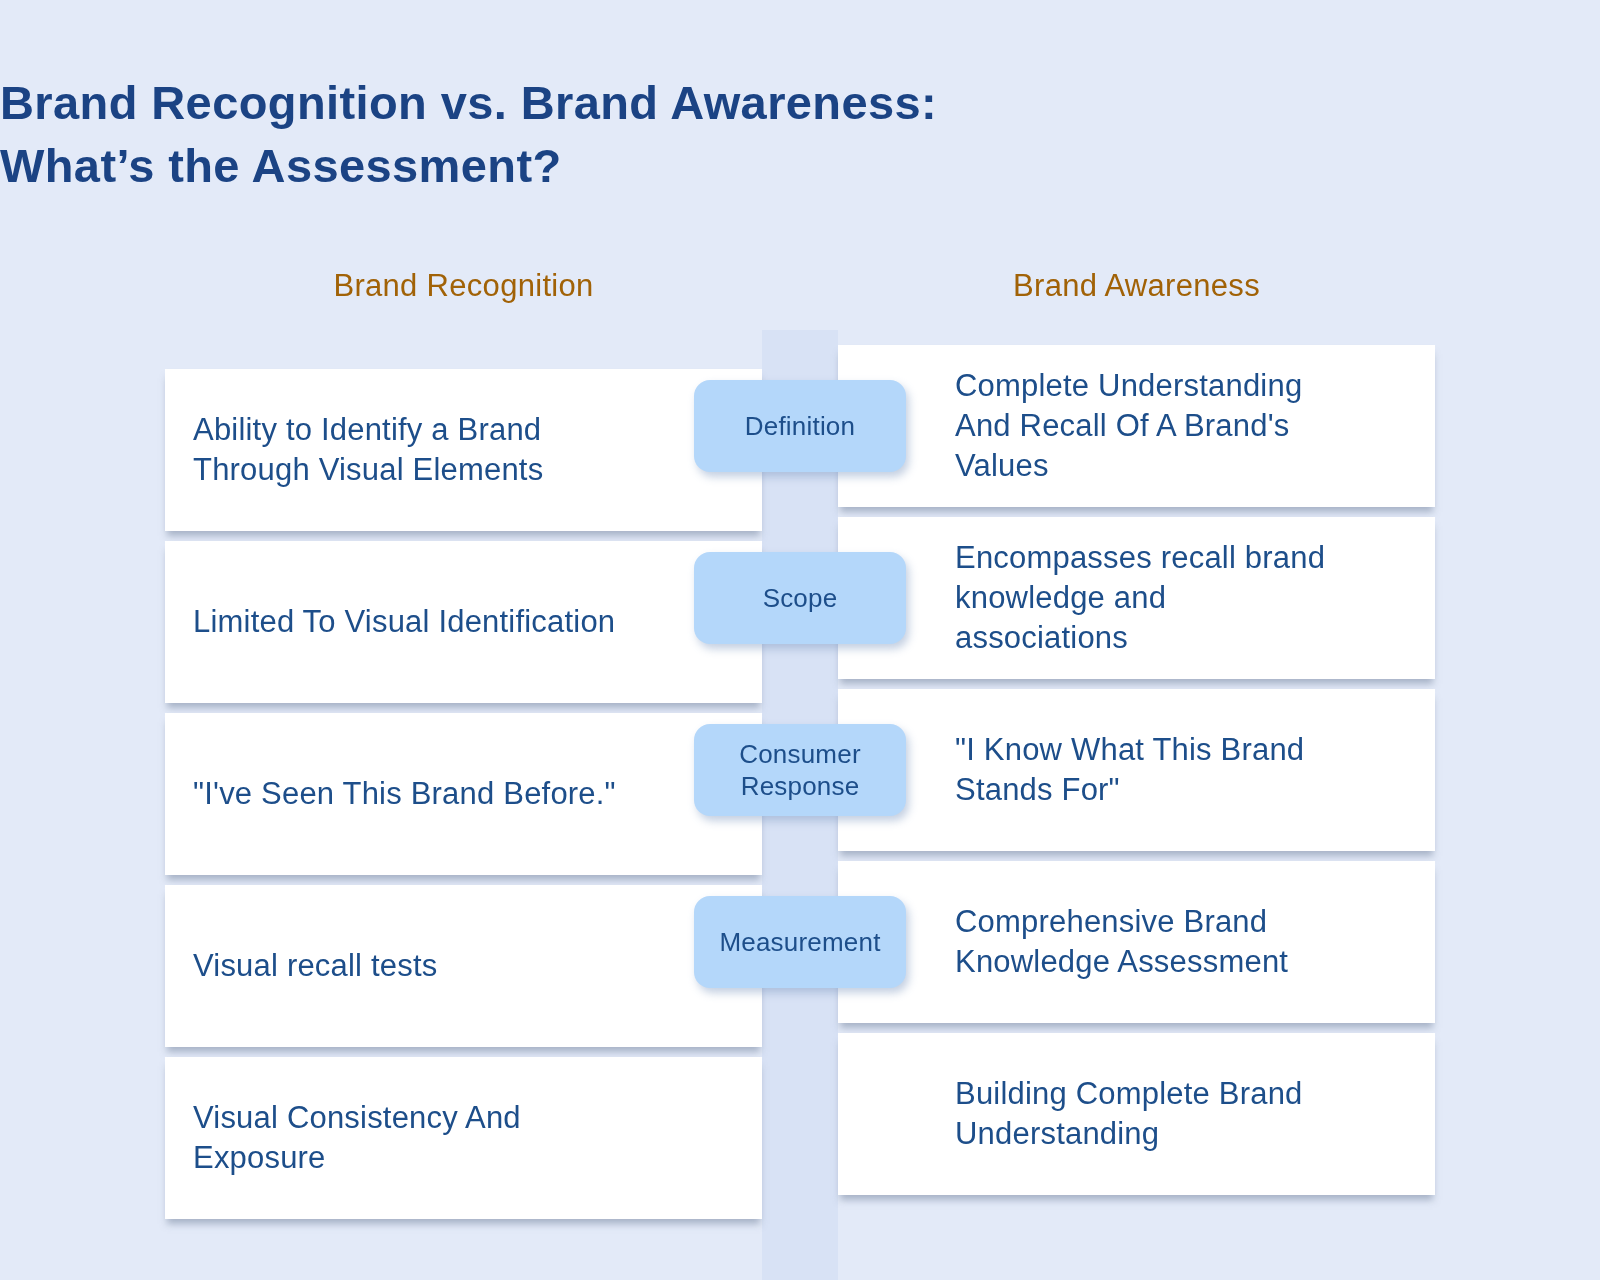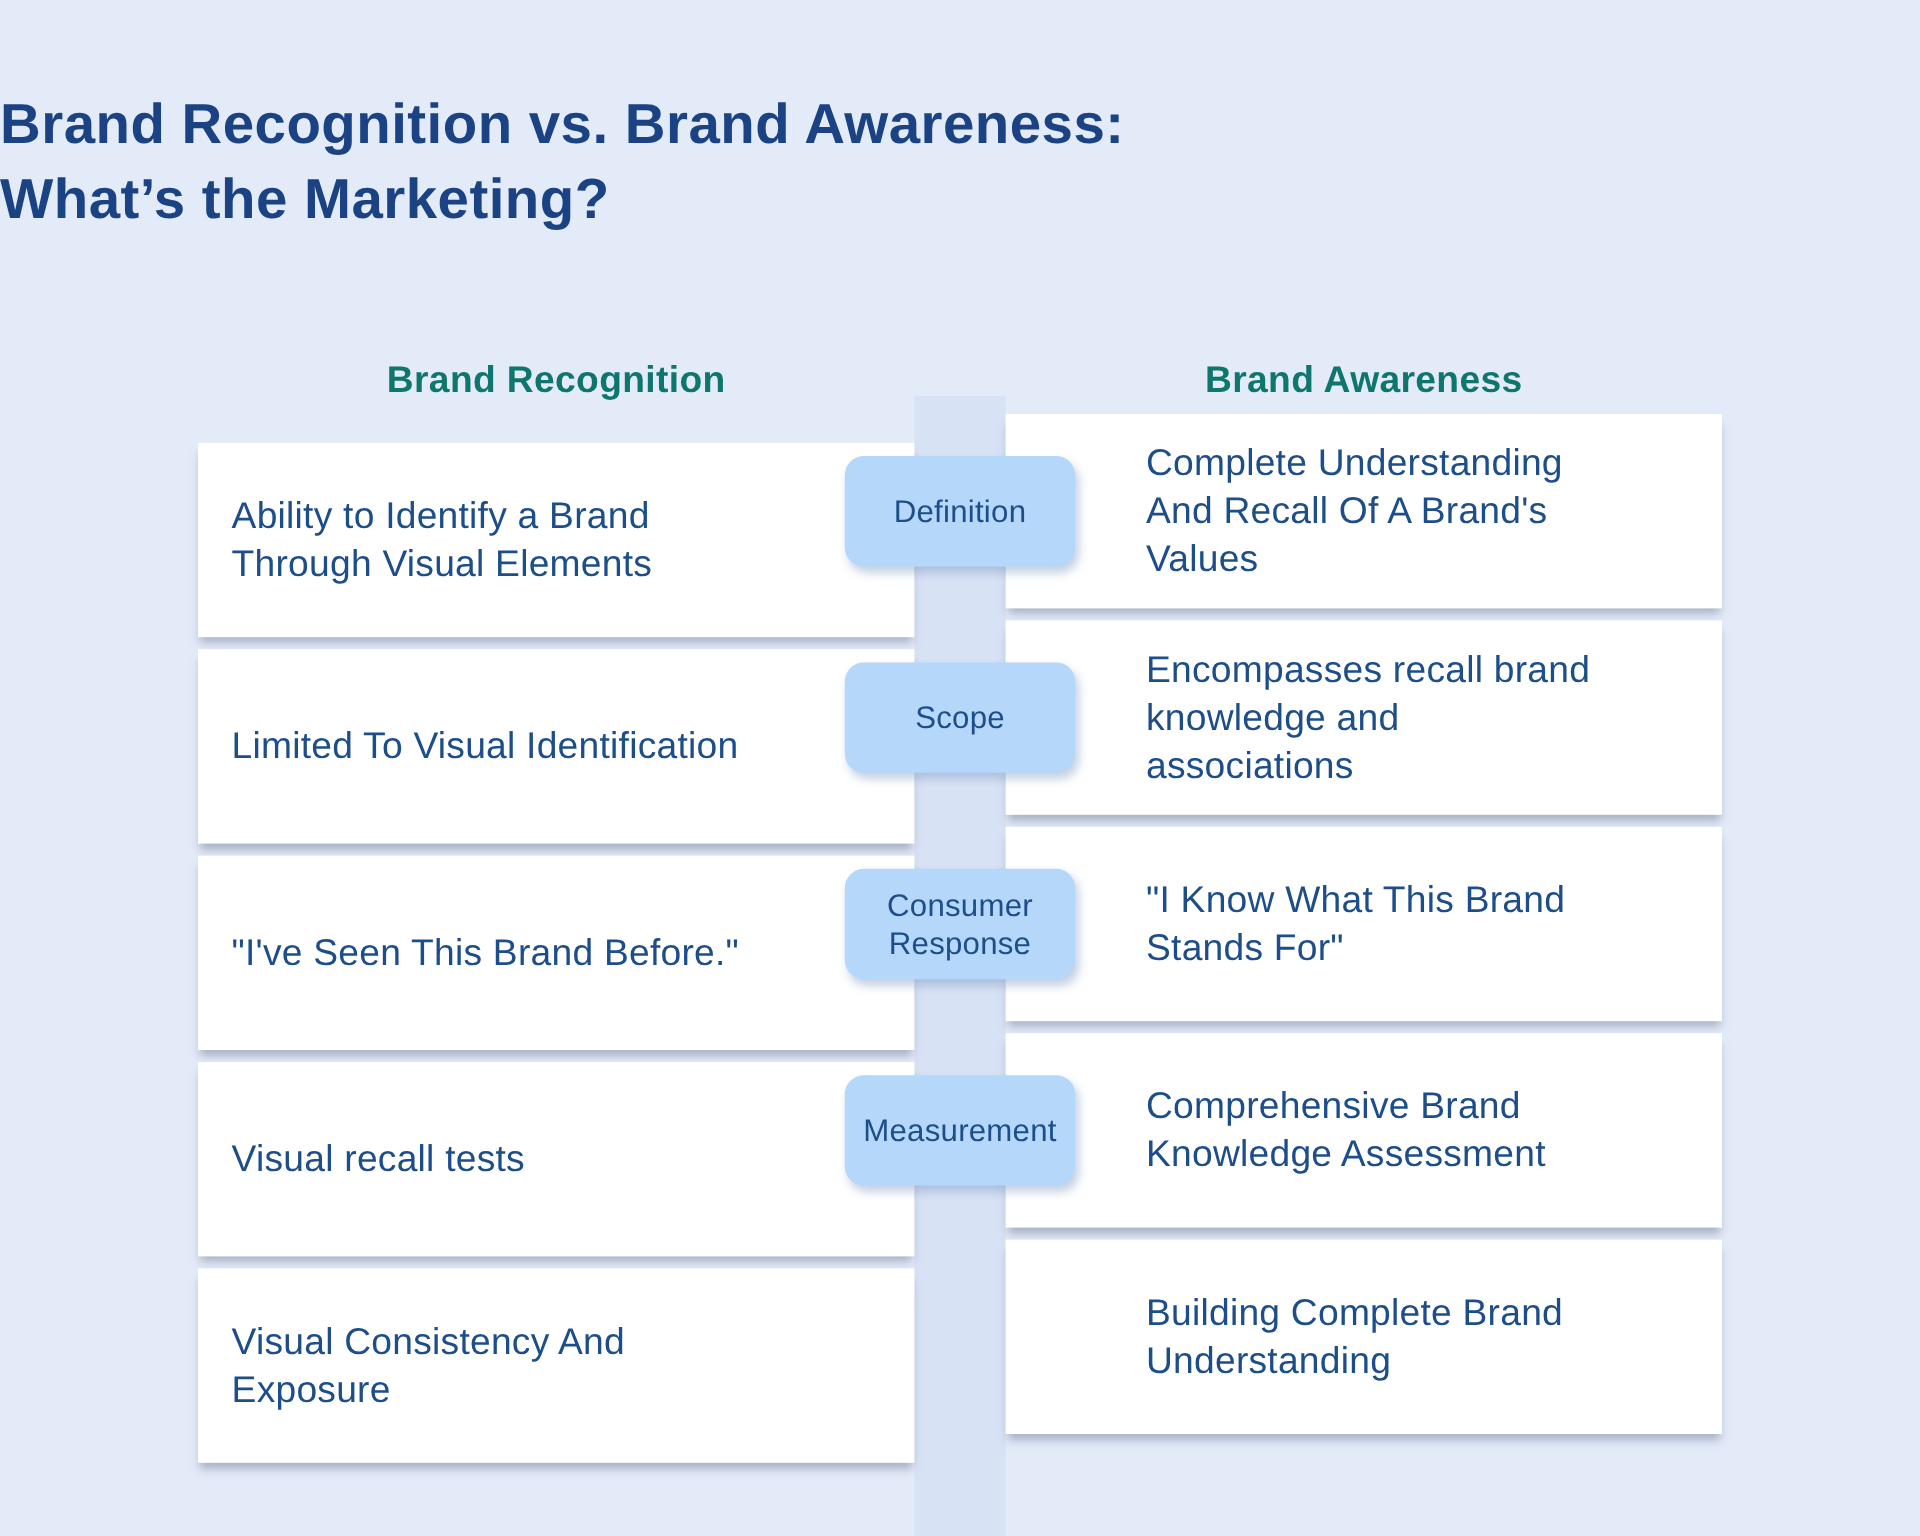--- a/index.html
+++ b/index.html
@@ -27,25 +27,24 @@
     color: #1b4384;
     font-size: 47px;
     font-weight: 700;
     line-height: 1.33;
     letter-spacing: 0.4px;
   }
   .col-header {
     position: absolute;
     top: 268px;
     text-align: center;
-    color: #0f766e;
+    color: #a16207;
     font-size: 31px;
-    font-weight: 700;
+    font-weight: 400;
     letter-spacing: 0.3px;
-    margin-top: 31px;
   }
   .col-header.left  { left: 165px; width: 597px; }
   .col-header.right { left: 838px; width: 597px; }
 
   .center-band {
     position: absolute;
     left: 762px;
     top: 330px;
     width: 76px;
     height: 950px;
@@ -83,21 +82,21 @@
   }
   .card.left  { margin-right: 76px; margin-top: 24px; }
   .card.left p  { padding-left: 28px; max-width: 450px; }
   .card.right p { padding-left: 117px; max-width: 380px; }
 
   .pill {
     position: absolute;
     left: 50%;
     top: 50%;
     transform: translate(-50%, -50%);
-    width: 192px;
+    width: 212px;
     height: 92px;
     background: #b4d7fa;
     border-radius: 16px;
     display: flex;
     align-items: center;
     justify-content: center;
     text-align: center;
     box-shadow: 3px 5px 8px rgba(125, 150, 190, 0.45);
     z-index: 3;
   }
@@ -110,21 +109,21 @@
     letter-spacing: 0.2px;
   }
 </style>
 </head>
 <body>
 
 <div class="page">
 
   <h1 class="title" style="margin:0;">
     <span>Brand Recognition vs. Brand Awareness:</span><br>
-    <span>What’s the Marketing?</span>
+    <span>What’s the Assessment?</span>
   </h1>
 
   <div class="col-header left">Brand Recognition</div>
   <div class="col-header right">Brand Awareness</div>
 
   <div class="center-band"></div>
 
   <div class="rows">
 
     <div class="row">

